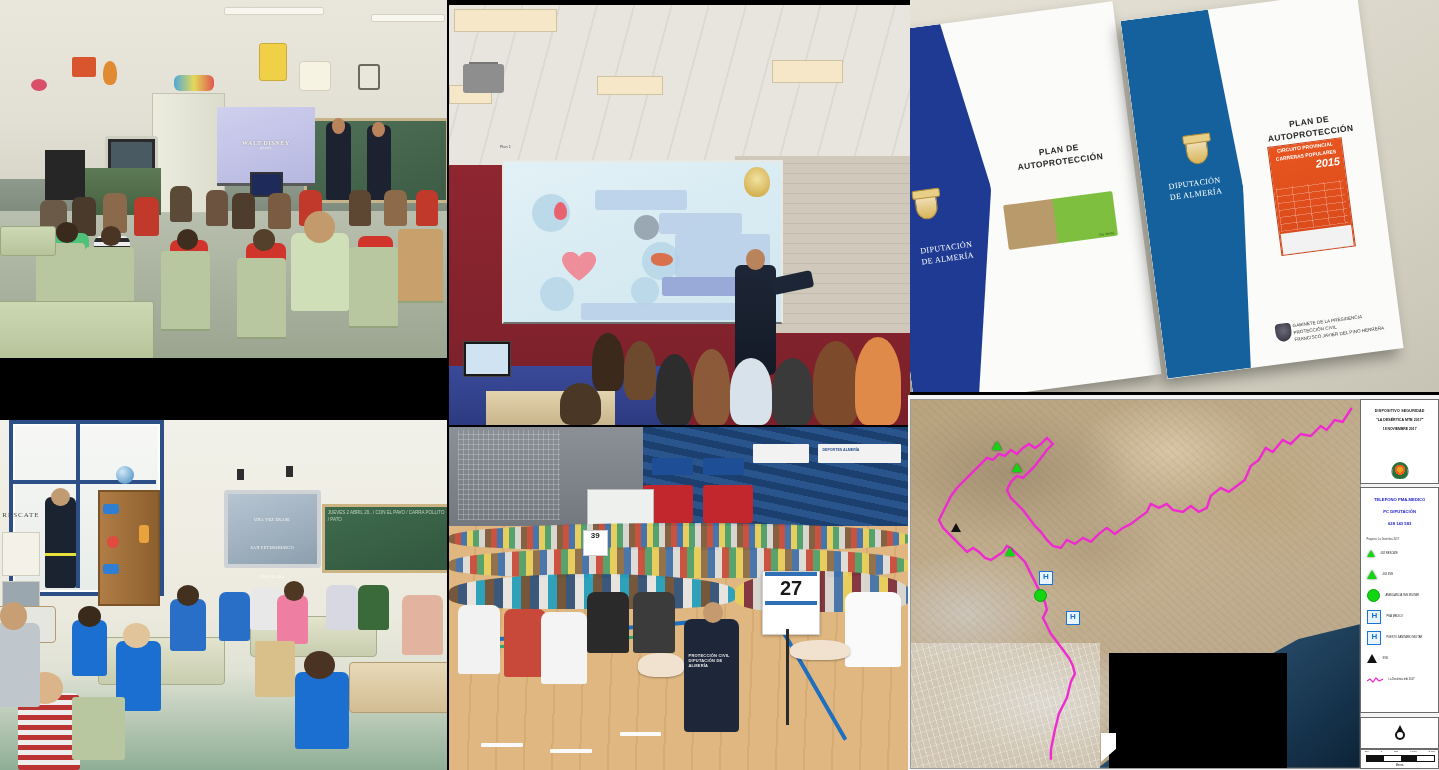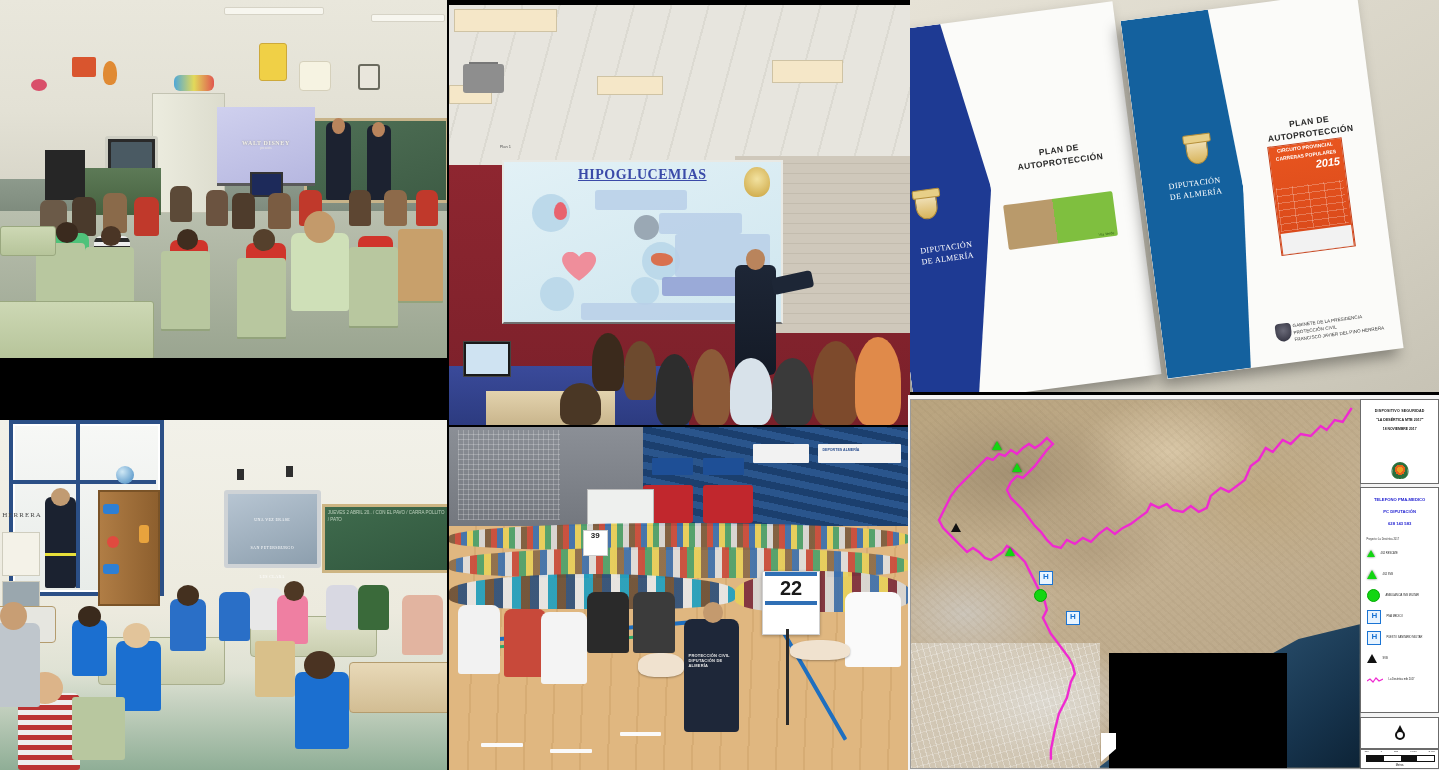--- a/index.html
+++ b/index.html
@@ -341,21 +341,20 @@
     <div class="lamp" style="left:1%;top:1%;width:22%;height:5%;"></div>
     <div class="lamp" style="left:32%;top:17%;width:14%;height:4%;"></div>
     <div class="lamp" style="left:70%;top:13%;width:15%;height:5%;"></div>
     <div class="lamp" style="left:0%;top:19%;width:9%;height:4%;"></div>
     <div class="proj"></div>
 
     <div class="redwall"></div>
     <div class="stone"></div>
 
     <div class="slide">
-      <h1>HIPOGLUCEMIAS</h1>
       <div class="crest"></div>
 
       <div class="cg" style="left:10%;top:20%;width:38px;height:38px;"></div>
       <div class="o" style="left:18%;top:25%;width:13px;height:18px;background:#e8636f;border-radius:50% 50% 50% 50%/60% 60% 40% 40%;"></div>
       <div class="cap" style="left:33%;top:17%;width:33%;height:13%;"></div>
 
       <div class="cg" style="left:47%;top:33%;width:25px;height:25px;background:#9aa8b4;"></div>
       <div class="cap" style="left:56%;top:32%;width:30%;height:13%;"></div>
 
       <div class="heart"></div>
@@ -431,21 +430,21 @@
       </div>
     </div>
   </div>
 
   <div class="tile" id="t4">
     <div class="wall"></div>
     <div class="win"></div>
     <div class="winbar" style="left:2%;top:17%;width:33%;height:4px;"></div>
     <div class="winbar" style="left:17%;top:0;width:4px;height:48%;"></div>
 
-    <div class="pechina">HERRERA</div>
+    <div class="pechina">RESCATE</div>
     <div class="poster" style="left:0.5%;top:32%;width:8%;height:12%;"></div>
     <div class="poster" style="left:0.5%;top:46%;width:8%;height:9%;background:#9aa7ae;"></div>
 
     <div class="cupboard"></div>
     <div class="globe"></div>
     <div class="o" style="position:absolute;left:23%;top:24%;width:16px;height:10px;background:#2e7fd4;border-radius:3px;"></div>
     <div class="o" style="position:absolute;left:24%;top:33%;width:12px;height:12px;background:#e04a3f;border-radius:50%;"></div>
     <div class="o" style="position:absolute;left:23%;top:41%;width:16px;height:10px;background:#2e7fd4;border-radius:3px;"></div>
     <div class="o" style="position:absolute;left:31%;top:30%;width:10px;height:18px;background:#e8a33d;border-radius:3px;"></div>
 
@@ -539,21 +538,21 @@
     <div class="officer">
       <div class="txt">
         <div>PROTECCIÓN CIVIL</div>
         <div>DIPUTACIÓN DE ALMERÍA</div>
       </div>
     </div>
     <div class="o" style="position:absolute;left:55%;top:51%;width:4.5%;height:6%;background:#c49a6e;border-radius:50%;"></div>
 
     <div class="sign">
       <div class="bar"></div>
-      <div class="num">22</div>
+      <div class="num">27</div>
       <div class="bar"></div>
     </div>
     <div class="post"></div>
     <div class="sign2">39</div>
   </div>
 
   <div class="tile" id="t6">
 
     <div class="mapbox">
       <div class="terrain"></div>

